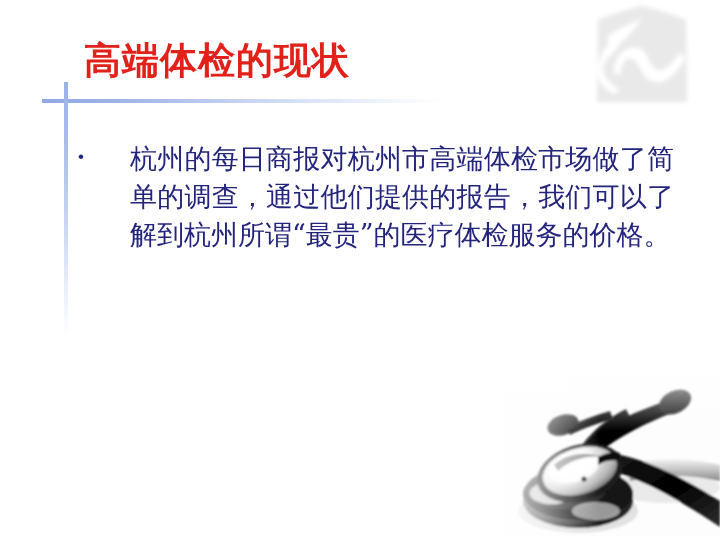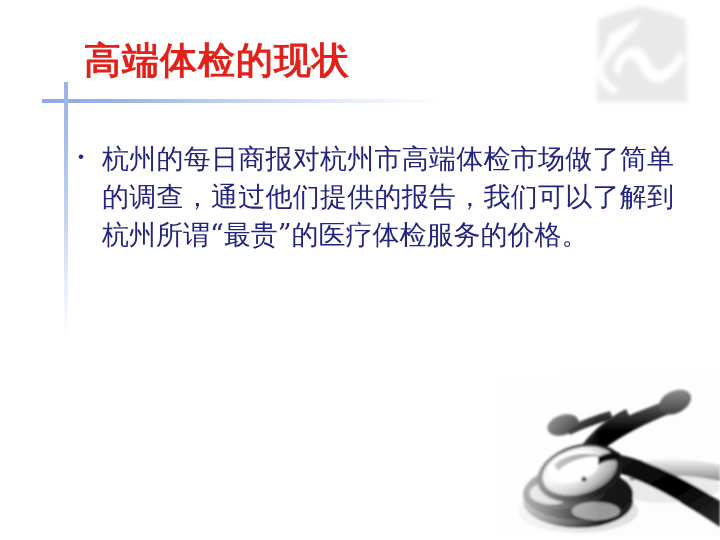--- a/index.html
+++ b/index.html
@@ -95,20 +95,21 @@
   }
   .bullet-text {
     flex: 1 1 auto;
     font-family: "DejaVu Serif", "Liberation Serif", serif;
     font-size: 27px;
     line-height: 38px;
     color: #23247c;
     text-align: justify;
     text-justify: inter-character;
     letter-spacing: 0px;
+    margin-left: 28px;
   }
 
   
   .footer {
     position: absolute;
     left: 28px;
     top: 508px;
     color: #c9c9e0;
     font-size: 17px;
     letter-spacing: 0.6px;

